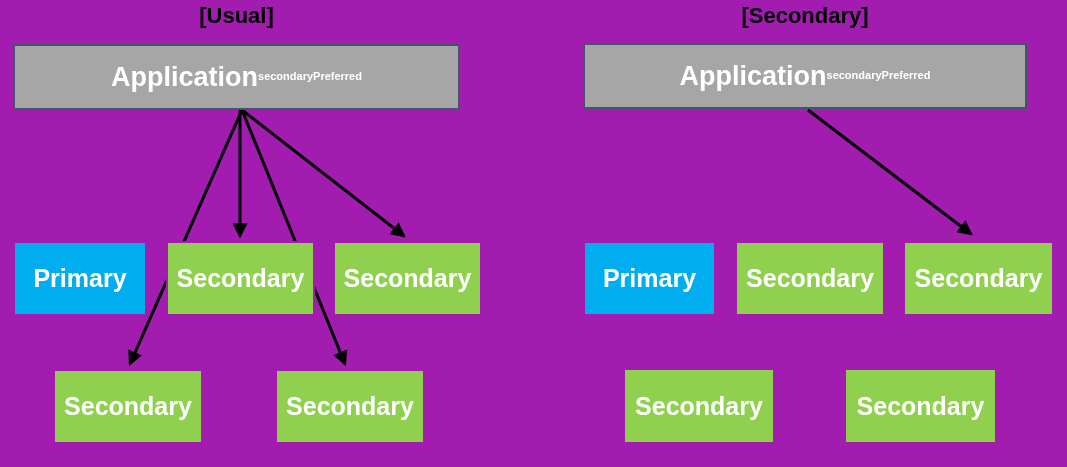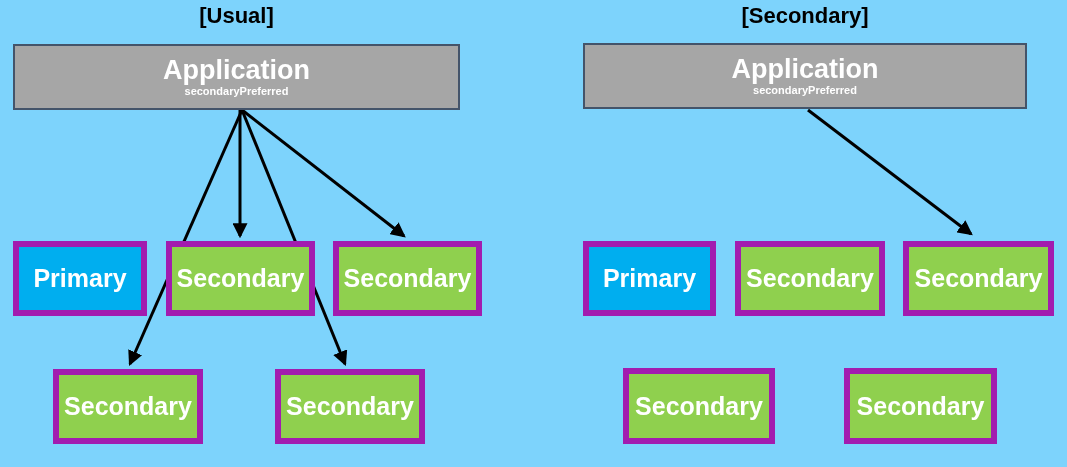--- a/index.html
+++ b/index.html
@@ -1,34 +1,34 @@
 <!DOCTYPE html>
 <html style="--primary-fill: #00AEEF; --secondary-fill: #8FD04E; --application-fill: #A6A6A6; --application-border: #44546A; --arrow-color: #000000; --title-color: #000000; --label-color: #FFFFFF;"><head>
 <meta charset="utf-8">
 <style>
   html,body { margin:0; padding:0; background:#ffffff; }
   .canvas {
-    position:relative; width:1067px; height:467px; background:#7dd3fc;
+    position:relative; width:1067px; height:467px; background:#a21caf;
     font-family:"Liberation Sans", sans-serif; overflow:hidden;
   }
   .diagram-title {
     position:absolute; z-index:2; font-size:22px; font-weight:bold;
     color:#000; text-align:center; letter-spacing:0px;
   }
   .app-box {
     position:absolute; z-index:2; box-sizing:border-box;
     background:var(--application-fill); border:2px solid var(--application-border);
-    display:flex; flex-direction:column; align-items:center; justify-content:center;
+    display:flex; flex-direction:row; align-items:center; justify-content:center;
     color:#fff; text-align:right;
   }
   .app-title { font-size:27px; font-weight:bold; line-height:1.05; }
   .app-sub   { font-size:11px; font-weight:bold; line-height:1.2; }
   .node {
     position:absolute; z-index:2; box-sizing:border-box;
-    border:6px solid #a21caf; color:#fff; font-size:25px; font-weight:bold;
+    border:2px solid #a21caf; color:#fff; font-size:25px; font-weight:bold;
     display:flex; align-items:center; justify-content:center; text-align:center;
   }
   .node.primary   { background:var(--primary-fill); }
   .node.secondary { background:var(--secondary-fill); }
   svg.arrows { position:absolute; left:0; top:0; z-index:1; }
   line.arrow { stroke:var(--arrow-color); stroke-width:3; }
   .arrowhead { fill:var(--arrow-color); }
 </style>
 </head>
 <body>

